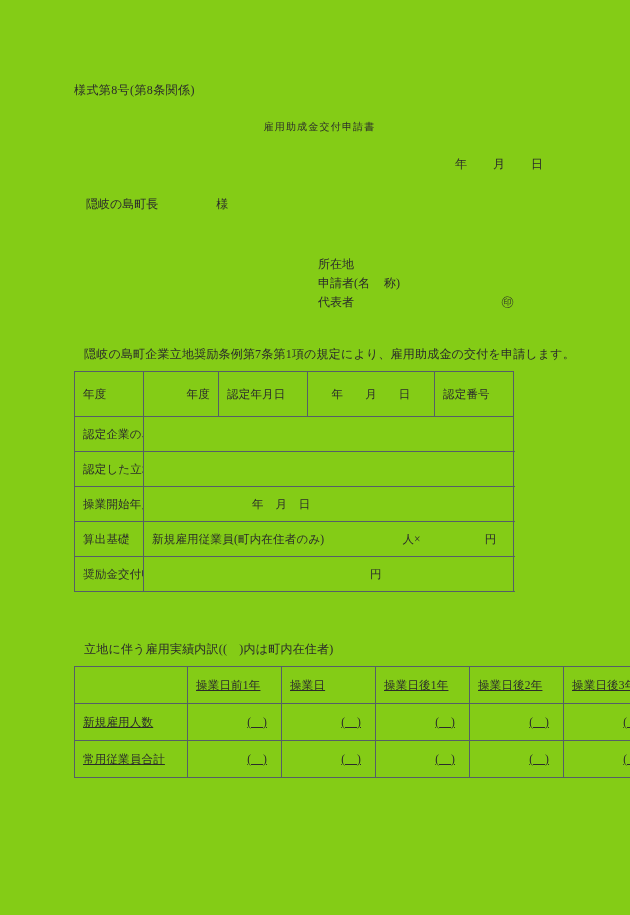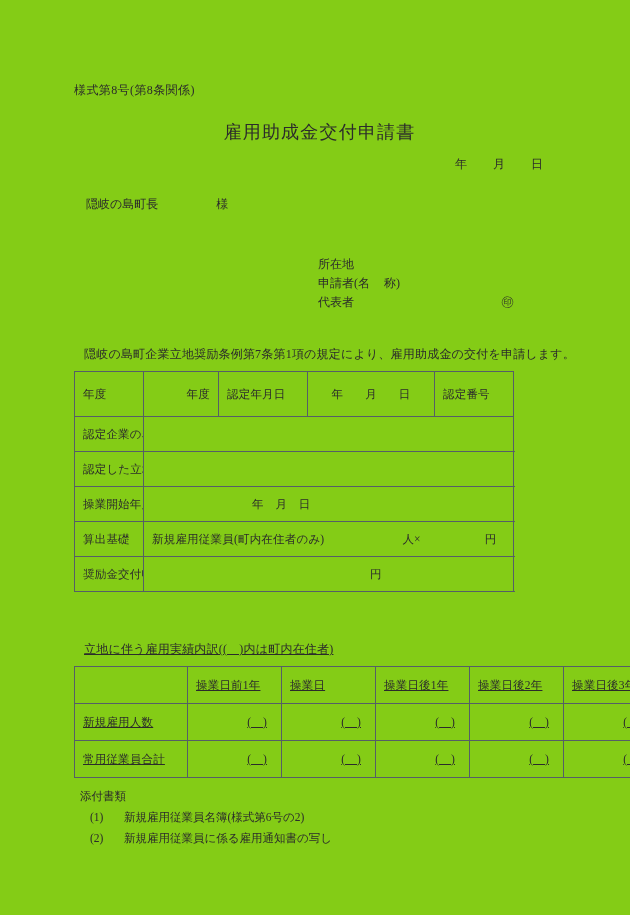--- a/index.html
+++ b/index.html
@@ -28,21 +28,21 @@
     letter-spacing: 0.4px;
     white-space: nowrap;
   }
 
   .doc-title {
     position: absolute;
     left: 0;
     top: 120px;
     width: 615px;
     text-align: center;
-    font-size: 18px;
+    font-size: 10px;
     letter-spacing: 1.2px;
     padding-left: 24px;
     box-sizing: border-box;
     white-space: nowrap;
   }
 
   .date-line {
     position: absolute;
     left: 455px;
     top: 156px;
@@ -125,21 +125,20 @@
   .spacer-xl { display: inline-block; width: 78px; }
 
   
   .breakdown-title {
     position: absolute;
     left: 84px;
     top: 641px;
     font-size: 12px;
     letter-spacing: 0.2px;
     white-space: nowrap;
-    text-decoration: underline;
   }
 
   
   #table-breakdown {
     left: 74px;
     top: 666px;
     width: 482px;
   }
   #table-breakdown td { height: 36px; text-decoration: underline; }
   #table-breakdown .b-label { width: 96px; text-align: left; }
@@ -254,23 +253,14 @@
       <td class="b-label b-head">常用従業員合計</td>
       <td class="b-col b-data">(　)</td>
       <td class="b-col b-data">(　)</td>
       <td class="b-col b-data">(　)</td>
       <td class="b-col b-data">(　)</td>
       <td class="b-col b-data">(　)</td>
     </tr>
   </tbody>
     </table>
 
-  <div class="attachments">
-    <div class="att-title">添付書類</div>
-    <div class="att-item">
-      <span class="att-num">(1)</span><span>新規雇用従業員名簿(様式第6号の2)</span>
-    </div>
-    <div class="att-item">
-      <span class="att-num">(2)</span><span>新規雇用従業員に係る雇用通知書の写し</span>
-    </div>
-  </div>
 
 </div>
 
 </body></html>

